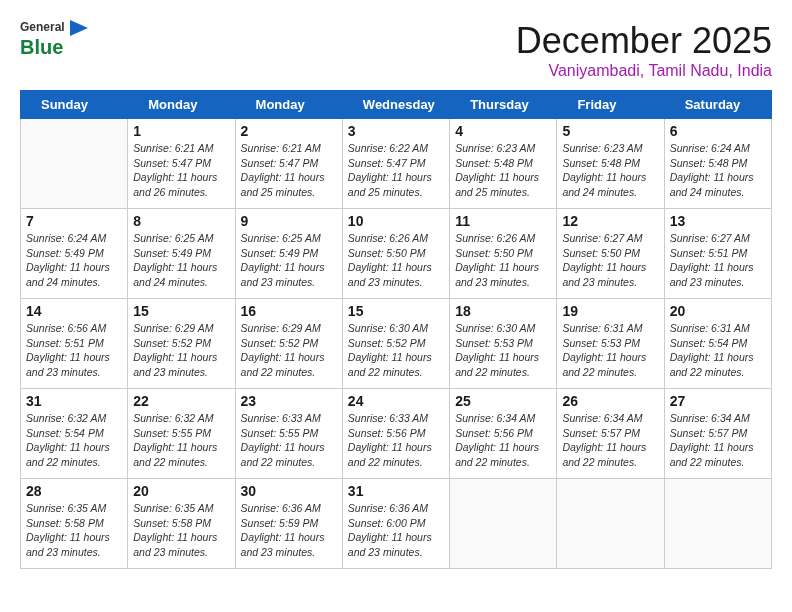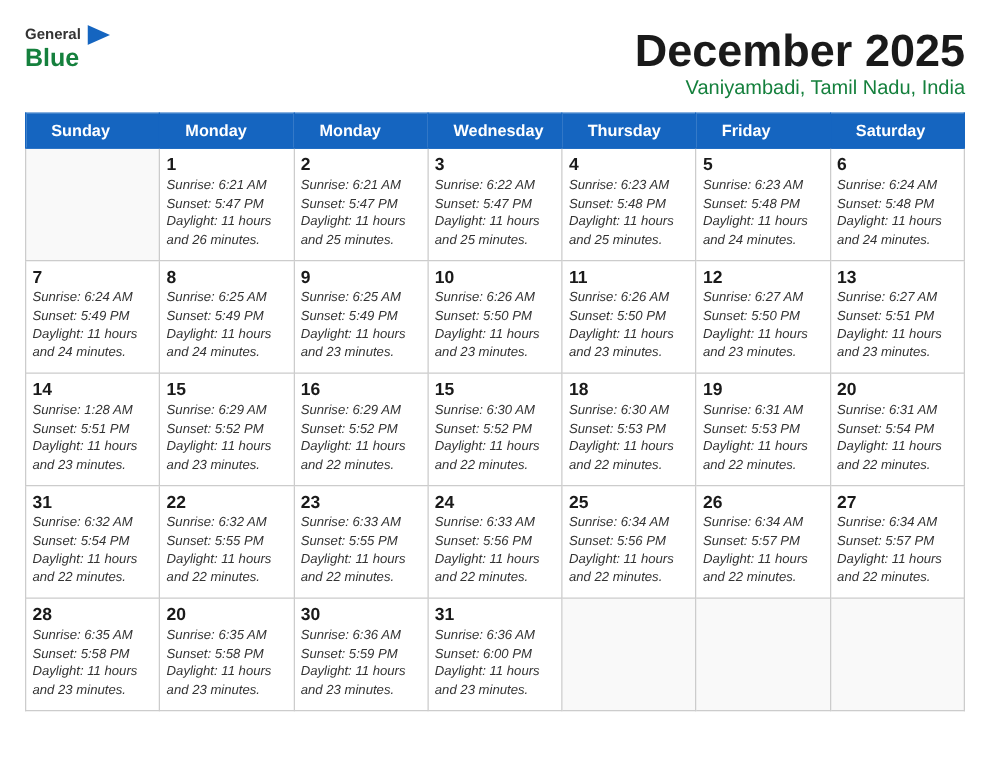--- a/index.html
+++ b/index.html
@@ -19,26 +19,26 @@
     .logo {
       display: flex;
       flex-direction: column;
       align-items: flex-start;
     }
     .title-section {
       text-align: right;
     }
     .month-title {
       font-size: 36px;
-      font-weight: bold;
+      font-weight: normal;
       color: #1a1a1a;
     }
     .location-title {
       font-size: 16px;
-      color: #15803d;
+      color: #a21caf;
     }
     table {
       width: 100%;
       border-collapse: collapse;
       table-layout: fixed;
     }
     thead th {
       background-color: #1565c0;
       color: #fff;
       font-size: 13px;
@@ -217,21 +217,21 @@
             <div>Sunrise: 6:27 AM</div>
             <div>Sunset: 5:51 PM</div>
             <div>Daylight: 11 hours and 23 minutes.</div>
           </div>
         </td>
       </tr>
       <tr>
         <td>
           <span class="day-number">14</span>
           <div class="day-info">
-            <div>Sunrise: 1:28 AM</div>
+            <div>Sunrise: 6:56 AM</div>
             <div>Sunset: 5:51 PM</div>
             <div>Daylight: 11 hours and 23 minutes.</div>
           </div>
         </td>
         <td>
           <span class="day-number">15</span>
           <div class="day-info">
             <div>Sunrise: 6:29 AM</div>
             <div>Sunset: 5:52 PM</div>
             <div>Daylight: 11 hours and 23 minutes.</div>

